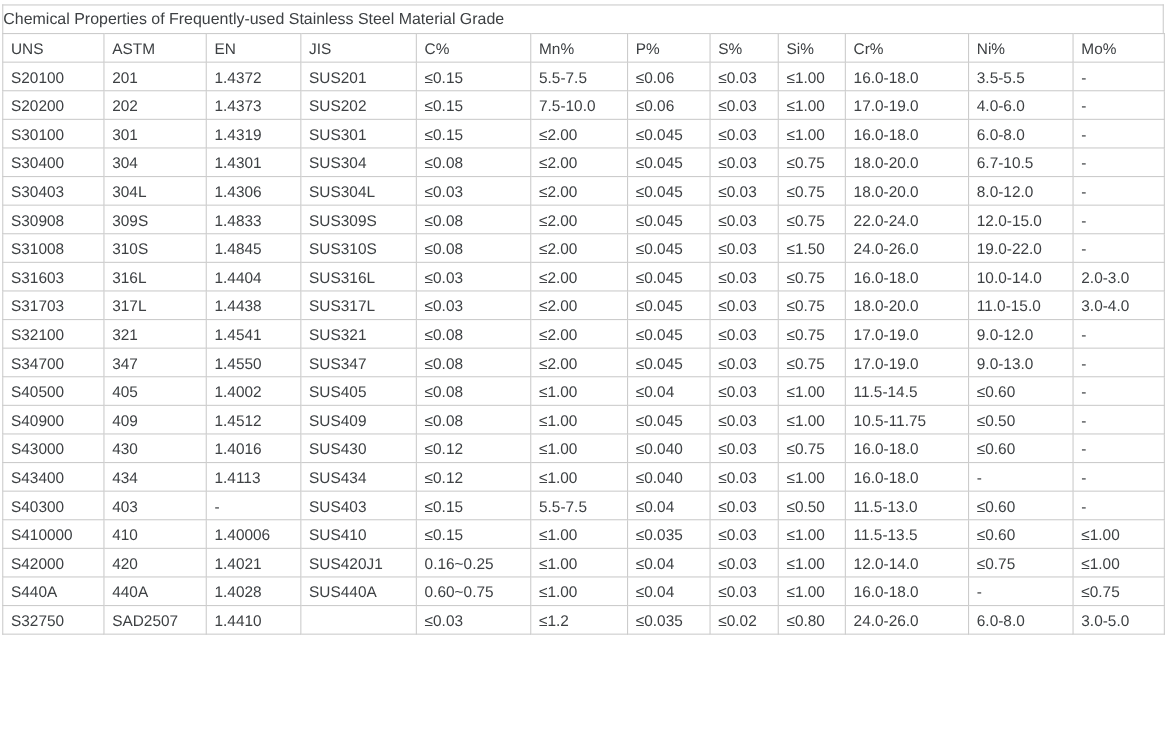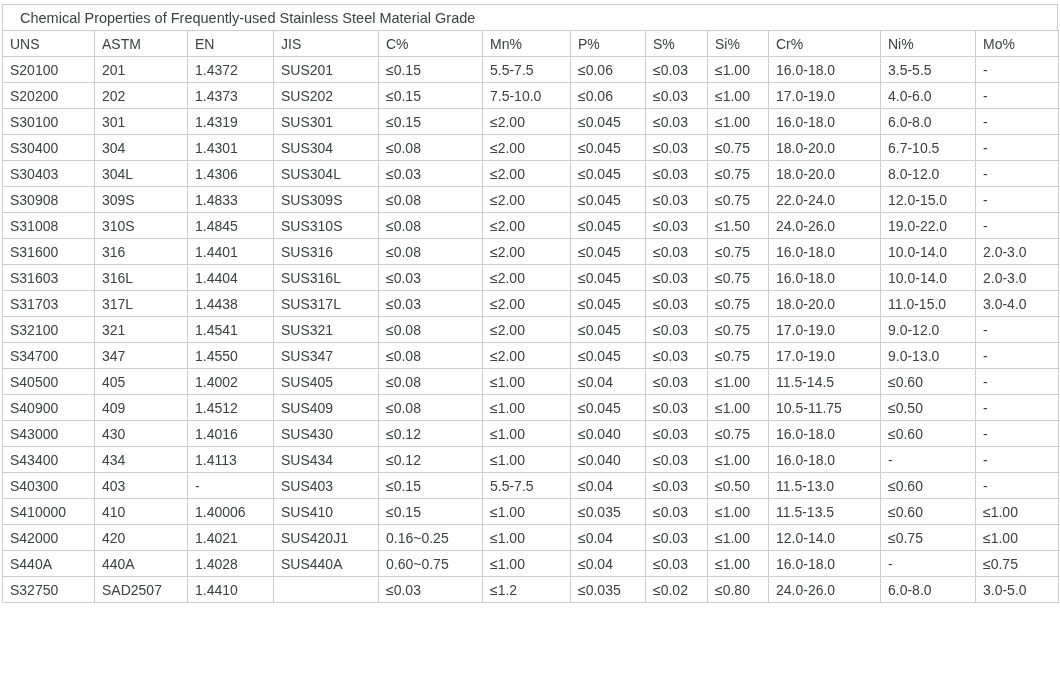--- a/index.html
+++ b/index.html
@@ -18,21 +18,21 @@
     margin: 4px 2px 0 2px;
     width: 1056px;
   }
   .title-row {
     box-sizing: border-box;
     height: 26px;
     border: 1px solid #cccccc;
     border-bottom: none;
     display: flex;
     align-items: center;
-    padding-left: 17px;
+    padding-left: 0;
     font-size: 14.5px;
     white-space: nowrap;
     overflow: hidden;
   }
   table.grade-table {
     border-collapse: collapse;
     table-layout: fixed;
     width: 1056px;
   }
   table.grade-table th,
@@ -178,34 +178,20 @@
           <td>≤0.08</td>
           <td>≤2.00</td>
           <td>≤0.045</td>
           <td>≤0.03</td>
           <td>≤1.50</td>
           <td>24.0-26.0</td>
           <td>19.0-22.0</td>
           <td>-</td>
         </tr>
         <tr>
-          <td>S31600</td>
-          <td>316</td>
-          <td>1.4401</td>
-          <td>SUS316</td>
-          <td>≤0.08</td>
-          <td>≤2.00</td>
-          <td>≤0.045</td>
-          <td>≤0.03</td>
-          <td>≤0.75</td>
-          <td>16.0-18.0</td>
-          <td>10.0-14.0</td>
-          <td>2.0-3.0</td>
-        </tr>
-        <tr>
           <td>S31603</td>
           <td>316L</td>
           <td>1.4404</td>
           <td>SUS316L</td>
           <td>≤0.03</td>
           <td>≤2.00</td>
           <td>≤0.045</td>
           <td>≤0.03</td>
           <td>≤0.75</td>
           <td>16.0-18.0</td>

